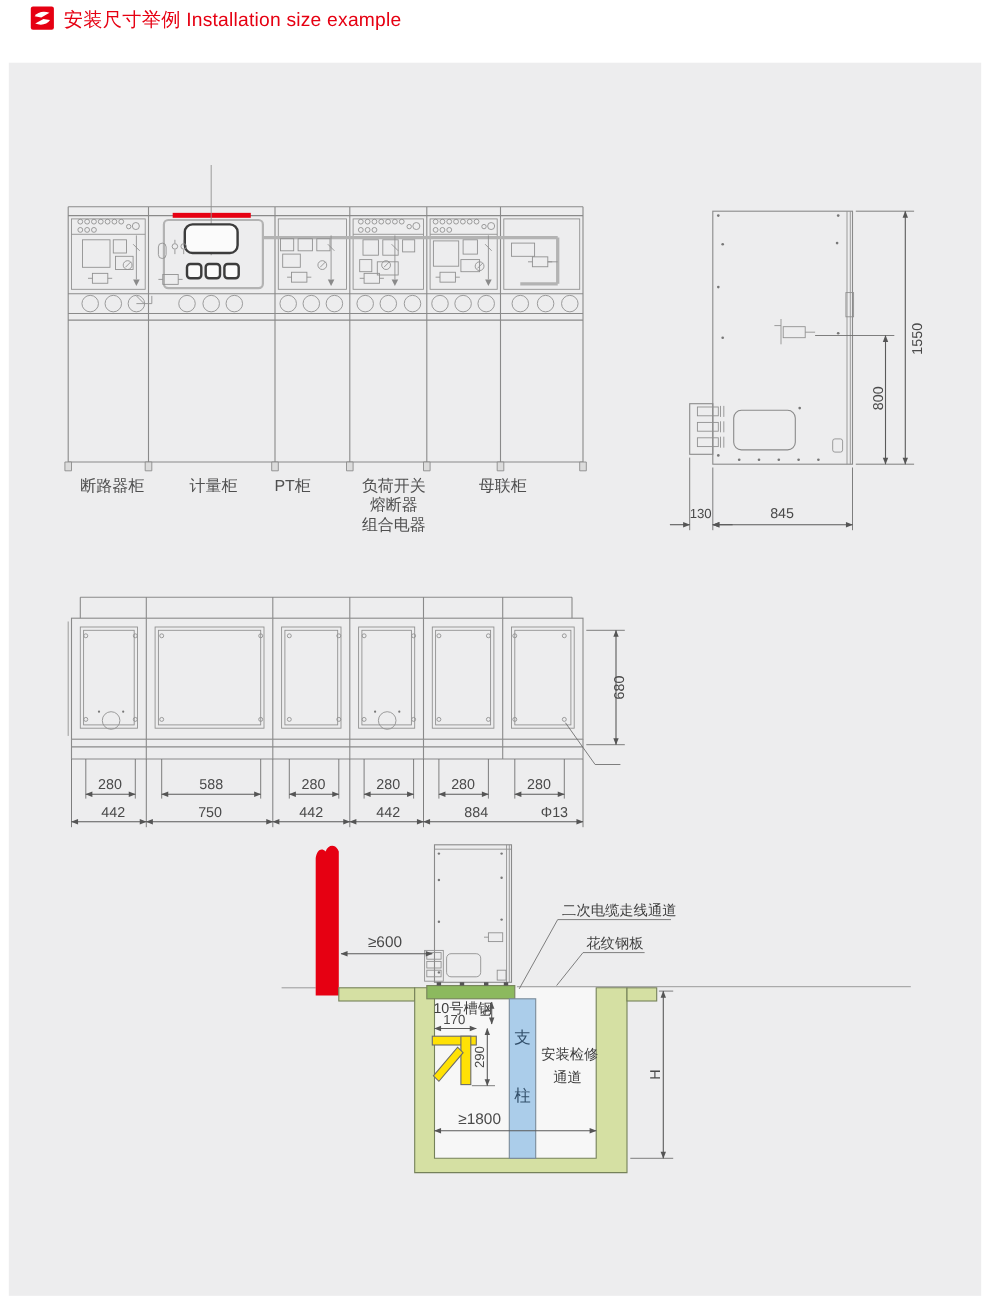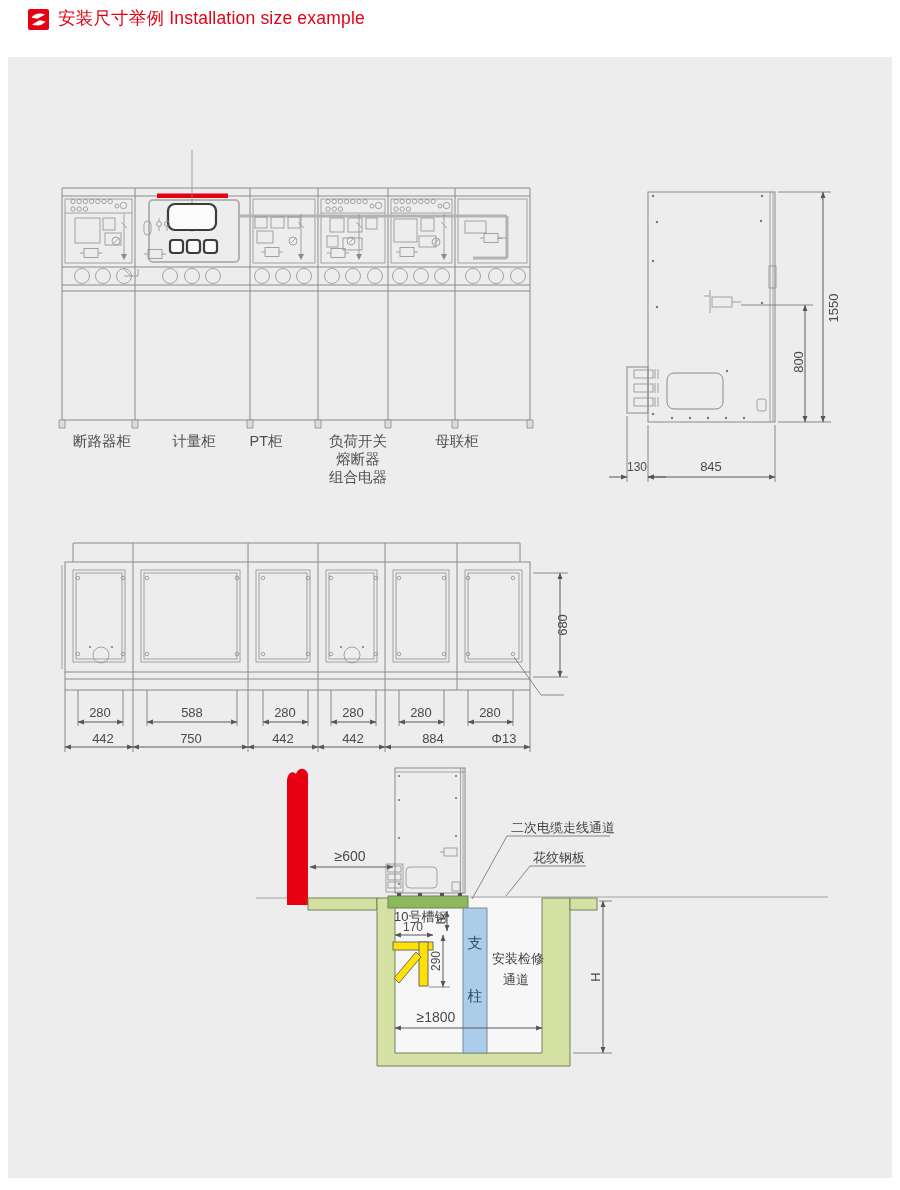--- a/index.html
+++ b/index.html
@@ -1,17 +1,17 @@
 <!DOCTYPE html>
 <html><head>
 <meta charset="utf-8">
 <style>
   html,body{margin:0;padding:0;background:#fff;}
   .page{position:relative;width:900px;height:1190px;background:#fff;font-family:"Liberation Sans",sans-serif;overflow:hidden;}
-  .hdr{position:absolute;top:6px;left:28px;display:flex;align-items:flex-end;gap:9px;z-index:2;}
+  .hdr{position:absolute;top:6px;left:28px;display:flex;align-items:flex-start;gap:9px;z-index:2;}
   .hdr-icon{width:21px;height:21px;background:#e60012;border-radius:2px;flex:0 0 auto;}
   .hdr-title{color:#e60012;font-size:17.5px;letter-spacing:.2px;white-space:nowrap;}
   svg.draw{position:absolute;top:0;left:0;}
   .ln{stroke:#8a8a8a;stroke-width:1;fill:none;}
   .ln2{stroke:#8f8f8f;stroke-width:.8;fill:none;}
   .dk{stroke:#3c3c3c;stroke-width:2.2;fill:#fbfbfb;}
   .bus{stroke:#b3b3b3;stroke-width:3;fill:none;}
   .bez{stroke:#b3b3b3;stroke-width:2;fill:none;}
   .dim{stroke:#5a5a5a;stroke-width:1;fill:none;}
   .ext{stroke:#6e6e6e;stroke-width:.8;fill:none;}

